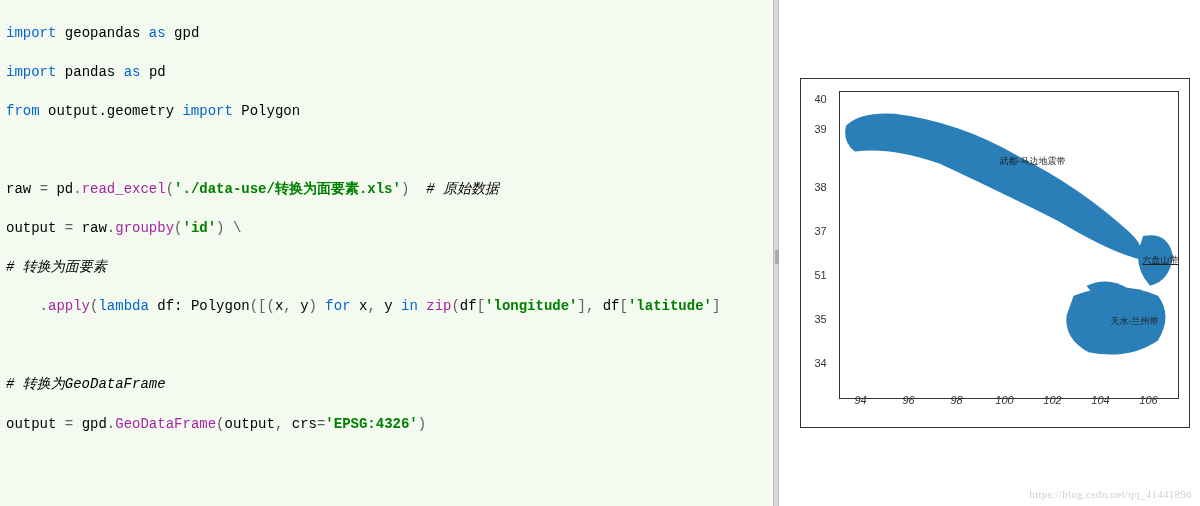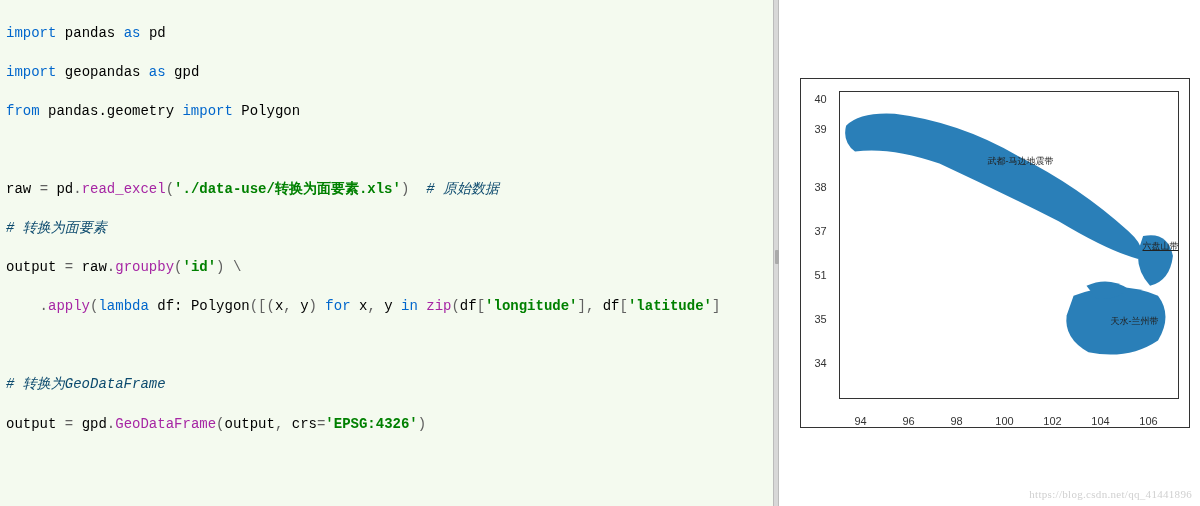--- a/index.html
+++ b/index.html
@@ -20,21 +20,21 @@
     line-height: 1.4;
     white-space: pre;
     position: relative;
   }
   .code-line { height: 19.5px; }
   
   .kw   { color: #0066cc; }
   .fn   { color: #a626a4; }
   .str  { color: #008000; font-weight: bold; } 
   .op   { color: #606060; }
-  .cmt  { color: #0c4a6e; font-style: italic; text-align: right; }
+  .cmt  { color: #000000; font-style: italic; text-align: right; }
   .paren{ color: #606060; }
   .name { color: #000; }
   .eq   { color: #606060; }
   .dot  { color: #606060; }
   .divider {
     width: 6px;
     background: #d8d8d8;
     border-left: 1px solid #bbb;
     border-right: 1px solid #bbb;
     position: relative;
@@ -68,48 +68,48 @@
     left: 38px; top: 12px; right: 10px; bottom: 28px;
     border: 1px solid #333;
   }
   .ytick, .xtick {
     position: absolute;
     font-size: 11px;
     color: #333;
     font-family: Arial, sans-serif;
   }
   .ytick { left: 14px; width: 20px; text-align: left; }
-  .xtick { bottom: 0; transform: translateX(-50%); }
+  .xtick { bottom: 21px; transform: translateX(-50%); font-style: italic; }
   .anno {
     position:absolute;
     font-size:9px;
     font-family: "SimSun","Microsoft YaHei",sans-serif;
     color:#222;
     white-space:nowrap;
   }
   .watermark{
     position:absolute;
     right:8px; bottom:6px;
     font-size:11px;
     color:#d0d0d0;
     font-family:Liberation Serif, serif;
     letter-spacing:0.3px;
   }
 </style>
 </head>
 <body>
 
 <div class="code-pane">
+<div class="code-line"><span class="kw">import</span> <span class="name">geopandas</span> <span class="kw">as</span> <span class="name">gpd</span></div>
 <div class="code-line"><span class="kw">import</span> <span class="name">pandas</span> <span class="kw">as</span> <span class="name">pd</span></div>
-<div class="code-line"><span class="kw">import</span> <span class="name">geopandas</span> <span class="kw">as</span> <span class="name">gpd</span></div>
-<div class="code-line"><span class="kw">from</span> <span class="name">pandas.geometry</span> <span class="kw">import</span> <span class="name">Polygon</span></div>
+<div class="code-line"><span class="kw">from</span> <span class="name">output.geometry</span> <span class="kw">import</span> <span class="name">Polygon</span></div>
 <div class="code-line"></div>
 <div class="code-line"><span class="name">raw</span> <span class="eq">=</span> <span class="name">pd</span><span class="dot">.</span><span class="fn">read_excel</span><span class="paren">(</span><span class="str">'./data-use/转换为面要素.xls'</span><span class="paren">)</span>  <span class="cmt"># 原始数据</span></div>
+<div class="code-line"><span class="name">output</span> <span class="eq">=</span> <span class="name">raw</span><span class="dot">.</span><span class="fn">groupby</span><span class="paren">(</span><span class="str">'id'</span><span class="paren">)</span> <span class="op">\</span></div>
 <div class="code-line"><span class="cmt"># 转换为面要素</span></div>
-<div class="code-line"><span class="name">output</span> <span class="eq">=</span> <span class="name">raw</span><span class="dot">.</span><span class="fn">groupby</span><span class="paren">(</span><span class="str">'id'</span><span class="paren">)</span> <span class="op">\</span></div>
 <div class="code-line"><span>    </span><span class="dot">.</span><span class="fn">apply</span><span class="paren">(</span><span class="kw">lambda</span> <span class="name">df:</span> <span class="name">Polygon</span><span class="paren">([(</span><span class="name">x</span><span class="op">, </span><span class="name">y</span><span class="paren">)</span> <span class="kw">for</span> <span class="name">x</span><span class="op">, </span><span class="name">y</span> <span class="kw">in</span> <span class="fn">zip</span><span class="paren">(</span><span class="name">df</span><span class="paren">[</span><span class="str">'longitude'</span><span class="paren">]</span><span class="op">, </span><span class="name">df</span><span class="paren">[</span><span class="str">'latitude'</span><span class="paren">]</span></div>
 <div class="code-line"></div>
 <div class="code-line"><span class="cmt"># 转换为GeoDataFrame</span></div>
 <div class="code-line"><span class="name">output</span> <span class="eq">=</span> <span class="name">gpd</span><span class="dot">.</span><span class="fn">GeoDataFrame</span><span class="paren">(</span><span class="name">output</span><span class="op">, </span><span class="name">crs</span><span class="eq">=</span><span class="str">'EPSG:4326'</span><span class="paren">)</span></div>
 
 
 
 
 
 
@@ -129,22 +129,22 @@
 
       <svg viewBox="0 0 340 308" style="position:absolute;inset:0;width:100%;height:100%;">
 
         <path d="M 6 34 Q 20 20 55 22 Q 120 30 180 65 Q 240 95 290 140 Q 310 158 300 168 Q 270 160 220 130 Q 160 100 100 72 Q 50 55 15 60 Q 2 50 6 34 Z" fill="#2a7fb8"></path>
 
         <path d="M 305 145 Q 330 140 335 165 Q 332 190 312 195 Q 298 180 300 160 Z" fill="#2a7fb8"></path>
 
         <path d="M 235 205 Q 280 188 320 205 Q 335 225 320 250 Q 290 270 250 262 Q 225 248 228 225 Z" fill="#2a7fb8"></path>
         <path d="M 248 195 Q 270 185 290 198 Q 280 210 258 208 Z" fill="#2a7fb8"></path>
       </svg>
-      <span class="anno" style="left:148px;top:63px;">武都-马边地震带</span>
-      <span class="anno" style="left:303px;top:148px;text-decoration:underline;">六盘山带</span>
+      <span class="anno" style="left:160px;top:63px;">武都-马边地震带</span>
+      <span class="anno" style="left:303px;top:162px;text-decoration:underline;">六盘山带</span>
       <span class="anno" style="left:271px;top:223px;">天水-兰州带</span>
     </div>
 
     <span class="ytick" style="top:14px">40</span>
     <span class="ytick" style="top:44px">39</span>
     <span class="ytick" style="top:102px">38</span>
     <span class="ytick" style="top:146px">37</span>
     <span class="ytick" style="top:190px">51</span>
     <span class="ytick" style="top:234px">35</span>
     <span class="ytick" style="top:278px">34</span>

